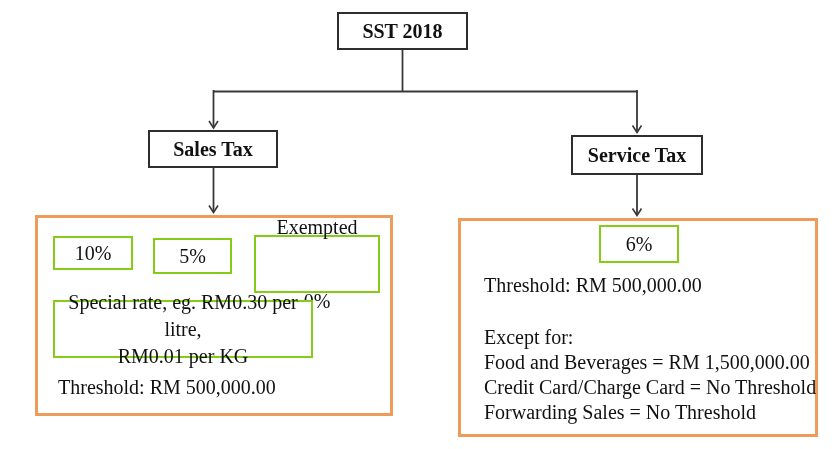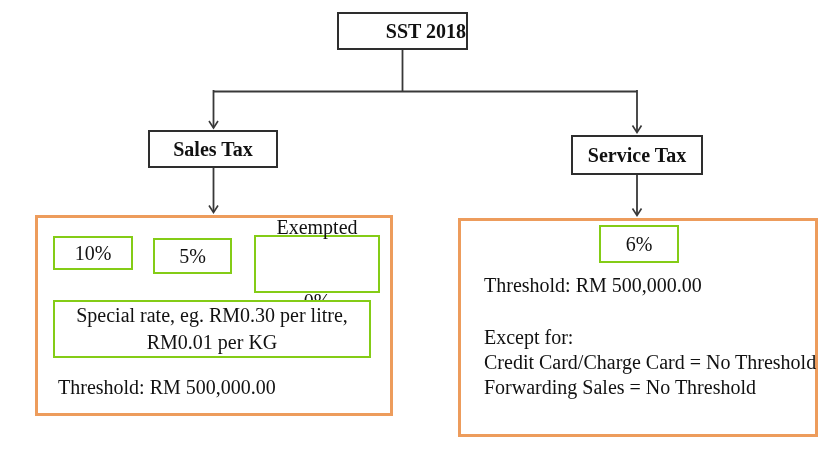--- a/index.html
+++ b/index.html
@@ -23,21 +23,21 @@
     box-sizing: border-box;
     background: #ffffff;
     border: 2px solid #2e2e2e;
     display: flex;
     align-items: center;
     justify-content: center;
     font-weight: bold;
     font-size: 20px;
     text-align: center;
   }
-  .node-sst     { left: 337px; top: 12px;  width: 131px; height: 38px; justify-content: flex-end; }
+  .node-sst     { left: 337px; top: 12px;  width: 131px; height: 38px; }
   .node-sales   { left: 148px; top: 130px; width: 130px; height: 38px; }
   .node-service { left: 571px; top: 135px; width: 132px; height: 40px; }
 
   .panel {
     position: absolute;
     box-sizing: border-box;
     background: #ffffff;
     border: 3px solid #ED9C5C;
   }
   .panel-sales   { left: 35px;  top: 215px; width: 358px; height: 201px; }
@@ -52,21 +52,21 @@
     flex-direction: column;
     align-items: center;
     justify-content: center;
     font-size: 20px;
     line-height: 26px;
     text-align: center;
   }
   .rate-10   { left: 15px;  top: 18px; width: 80px;  height: 34px; }
   .rate-5    { left: 115px; top: 20px; width: 79px;  height: 36px; }
   .rate-ex   { left: 216px; top: 17px; width: 126px; height: 58px; gap: 48px; }
-  .spec-rate { left: 15px;  top: 82px; width: 318px; height: 58px; line-height: 27px; }
+  .spec-rate { left: 15px;  top: 82px; width: 260px; height: 58px; line-height: 27px; }
   .rate-6    { left: 138px; top: 4px;  width: 80px;  height: 38px; }
 
   .ptext {
     position: absolute;
     font-size: 20px;
     line-height: 25px;
     white-space: nowrap;
   }
   .sales-threshold   { left: 20px; top: 157px; }
   .service-threshold { left: 23px; top: 52px; }
@@ -121,18 +121,19 @@
     <div class="ptext sales-threshold">Threshold: RM 500,000.00</div>
   </div>
 
   <div class="panel panel-service">
     <div class="innerbox rate-6">
       <span>6%</span>
     </div>
     <div class="ptext service-threshold">Threshold: RM 500,000.00</div>
     <div class="ptext except-block">
       <div>Except for:</div>
+      <div>Food and Beverages = RM 1,500,000.00</div>
       <div>Credit Card/Charge Card = No Threshold</div>
       <div>Forwarding Sales = No Threshold</div>
     </div>
   </div>
 
 </div>
 
 </body></html>

